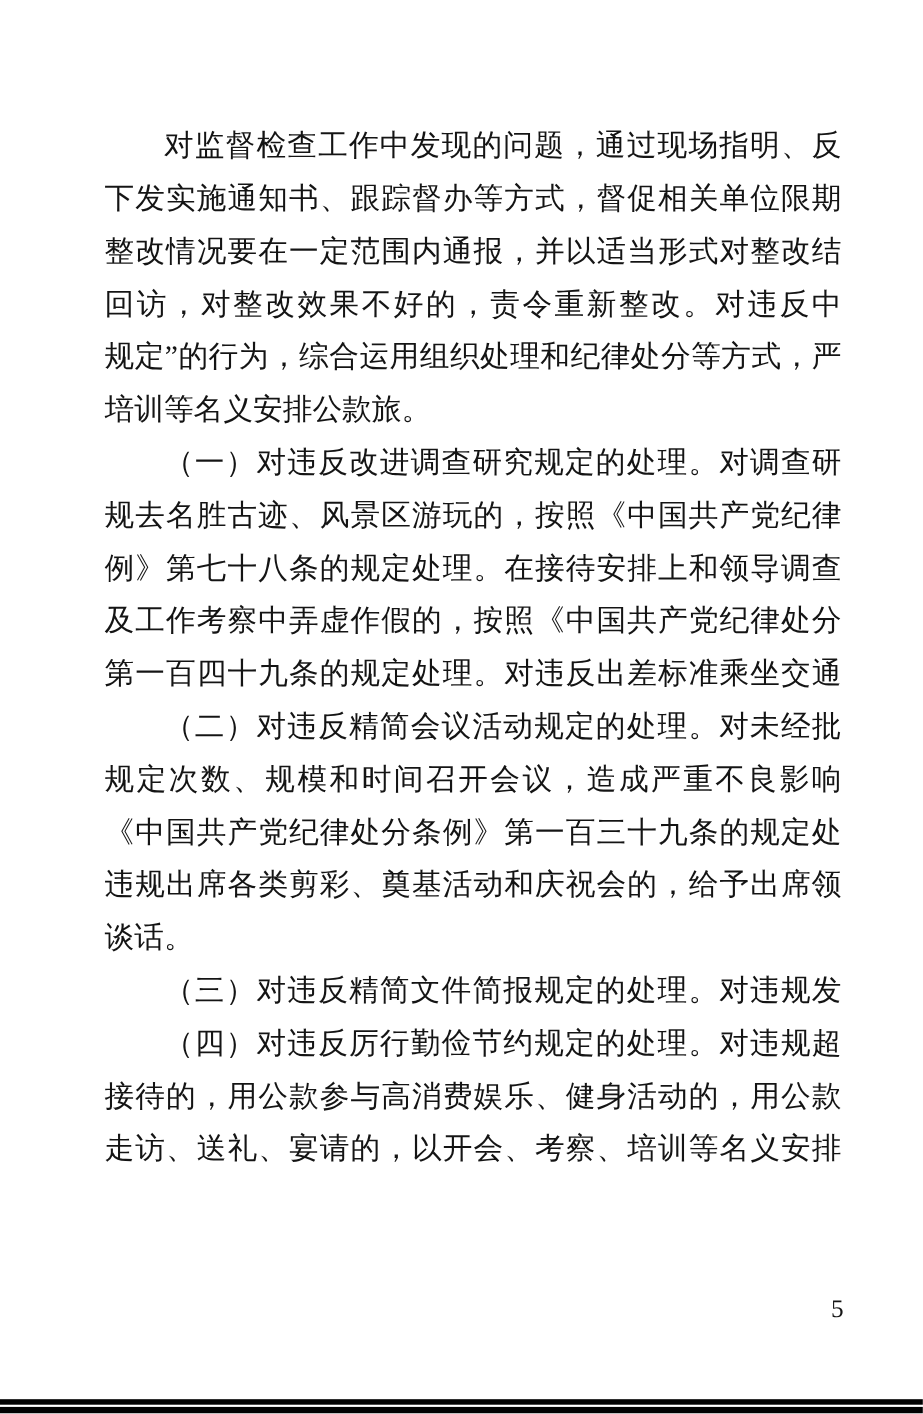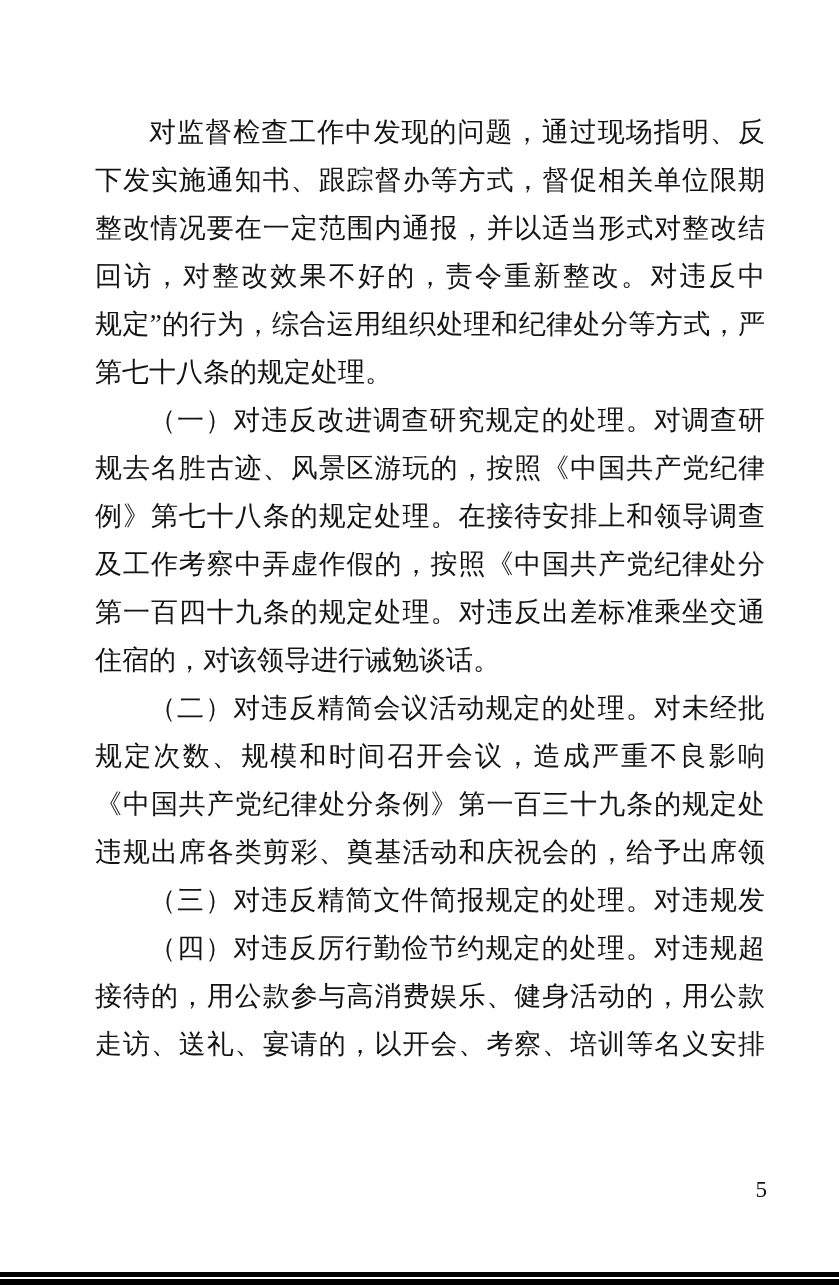--- a/index.html
+++ b/index.html
@@ -69,31 +69,31 @@
 <body>
 
 <div class="page">
 
   <div class="text-block">
       <div class="line indent justify">对监督检查工作中发现的问题，通过现场指明、反馈意见、</div>
       <div class="line justify">下发实施通知书、跟踪督办等方式，督促相关单位限期整改，</div>
       <div class="line justify">整改情况要在一定范围内通报，并以适当形式对整改结果进行</div>
       <div class="line justify">回访，对整改效果不好的，责令重新整改。对违反中央“八项</div>
       <div class="line justify">规定”的行为，综合运用组织处理和纪律处分等方式，严格按</div>
-      <div class="line">第七十八条的规定处理。</div>
+      <div class="line">培训等名义安排公款旅。</div>
       <div class="line indent justify">（一）对违反改进调查研究规定的处理。对调查研究中违</div>
       <div class="line justify">规去名胜古迹、风景区游玩的，按照《中国共产党纪律处分条</div>
       <div class="line justify">例》第七十八条的规定处理。在接待安排上和领导调查研究以</div>
       <div class="line justify">及工作考察中弄虚作假的，按照《中国共产党纪律处分条例》</div>
       <div class="line justify">第一百四十九条的规定处理。对违反出差标准乘坐交通工具及</div>
-      <div class="line">住宿的，对该领导进行诫勉谈话。</div>
       <div class="line indent justify">（二）对违反精简会议活动规定的处理。对未经批准超过</div>
       <div class="line justify">规定次数、规模和时间召开会议，造成严重不良影响的，按照</div>
       <div class="line justify">《中国共产党纪律处分条例》第一百三十九条的规定处理。对</div>
       <div class="line justify">违规出席各类剪彩、奠基活动和庆祝会的，给予出席领导诫勉</div>
+      <div class="line">谈话。</div>
       <div class="line indent justify">（三）对违反精简文件简报规定的处理。对违规发文的，</div>
       <div class="line indent justify">（四）对违反厉行勤俭节约规定的处理。对违规超过标准</div>
       <div class="line justify">接待的，用公款参与高消费娱乐、健身活动的，用公款搞相互</div>
       <div class="line justify">走访、送礼、宴请的，以开会、考察、培训等名义安排公款旅</div>
     </div>
 
   <div class="page-number">5</div>
 
   <div class="rule rule-top"></div>
 

